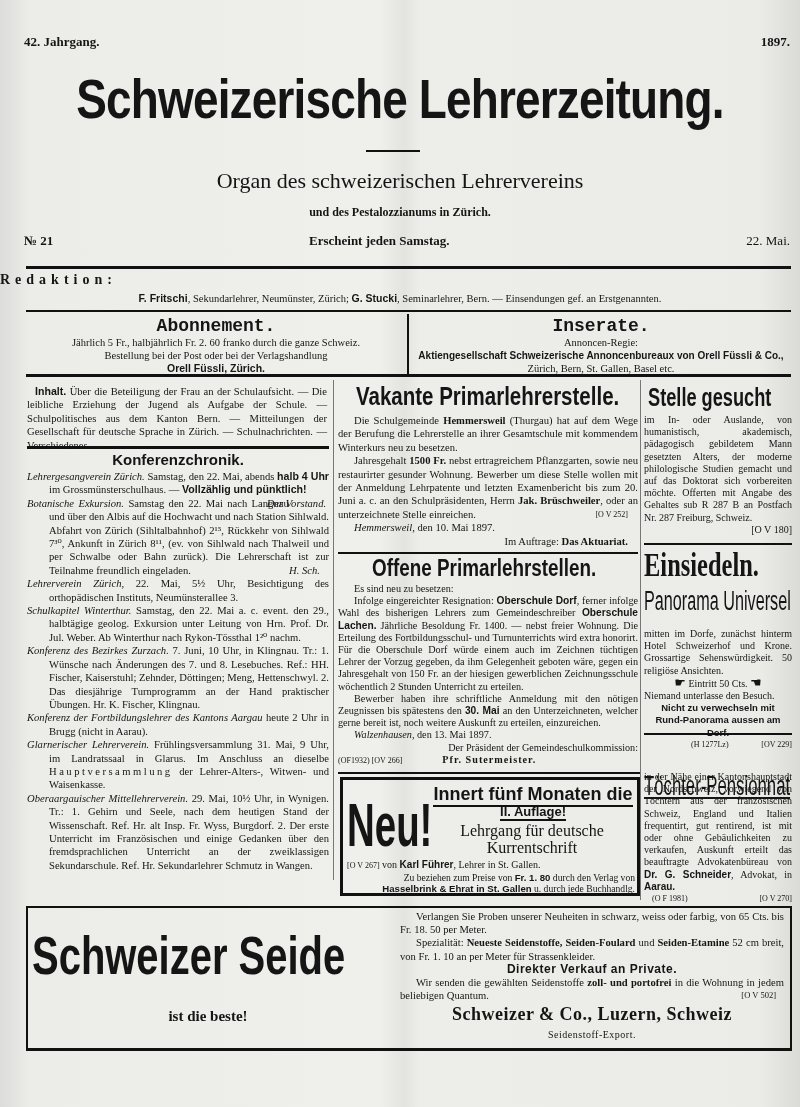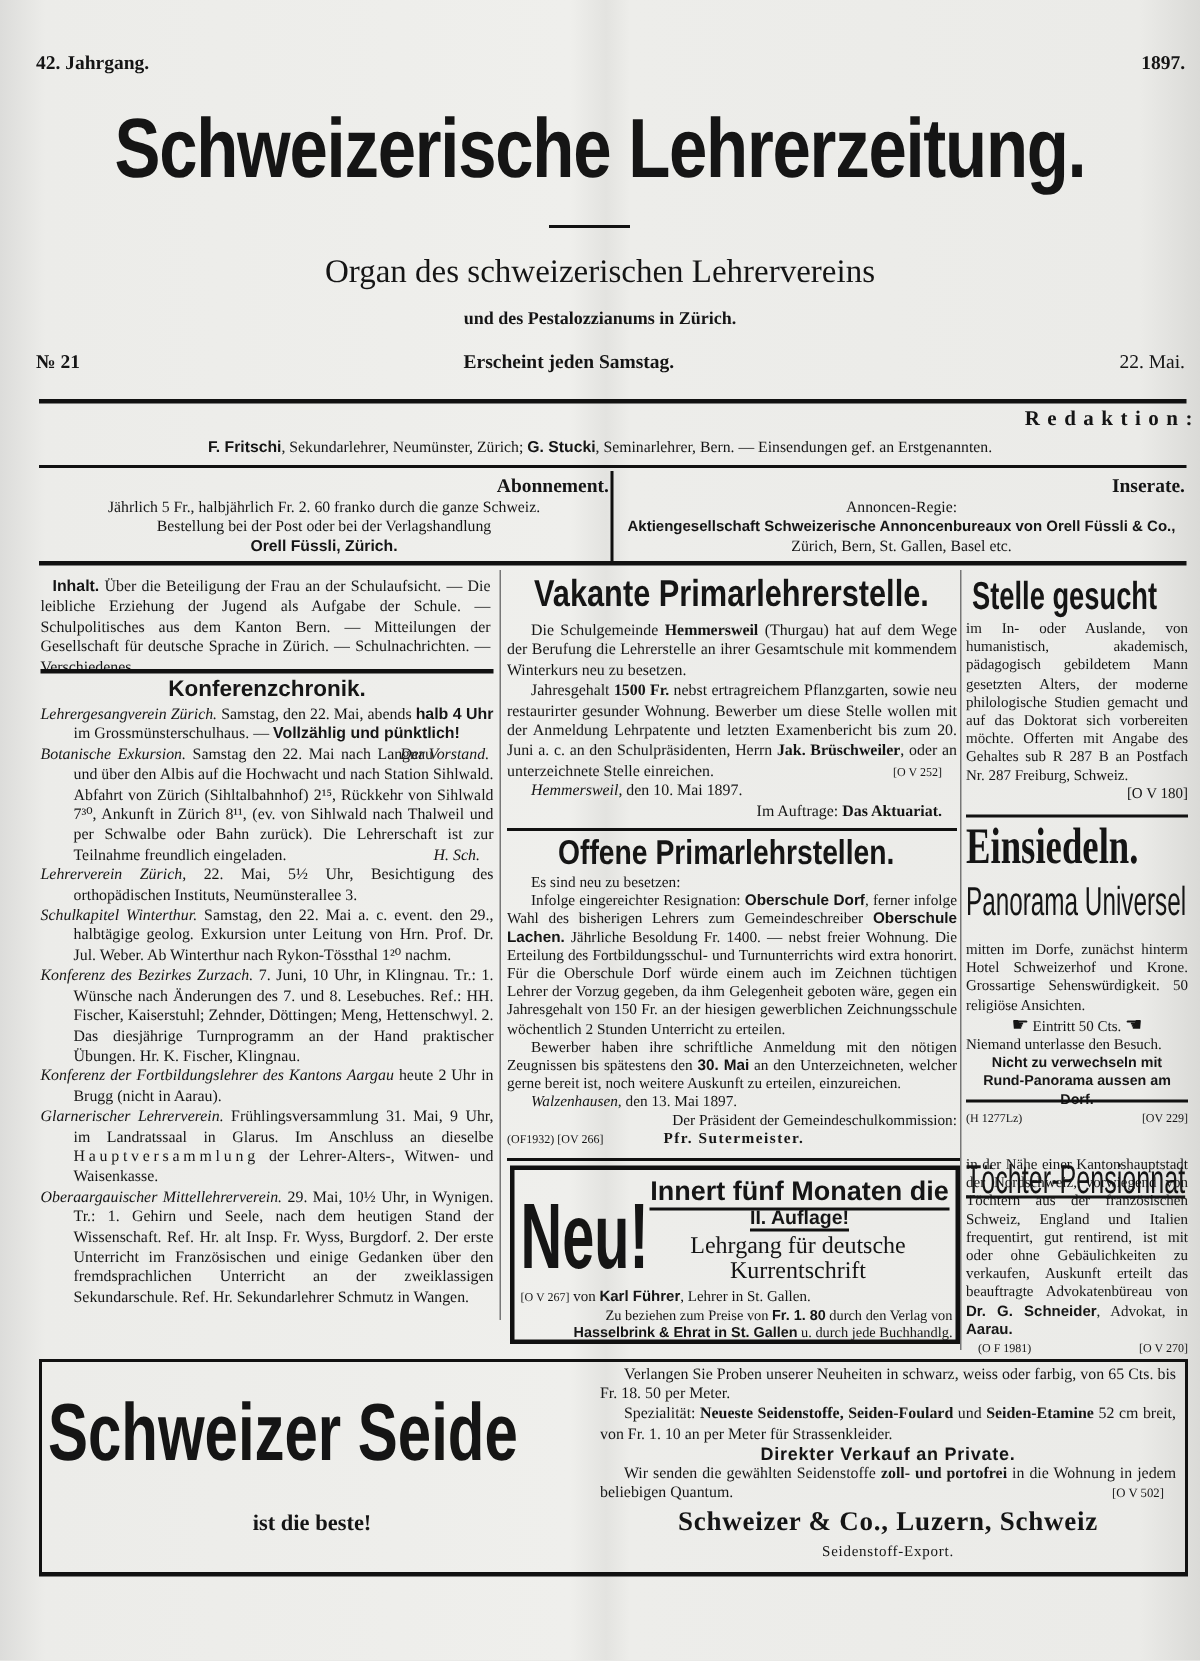--- a/index.html
+++ b/index.html
@@ -30,24 +30,24 @@
     font-weight: bold; font-size: 56px; letter-spacing: -1px;
     transform: scaleX(0.82); transform-origin: center top;
     white-space: nowrap;
   }
   .organ { left: 0; top: 168px; width: 800px; text-align: center; font-size: 22px; }
   .organ-sub { left: 0; top: 205px; width: 800px; text-align: center; font-size: 12px; font-weight: bold; }
   .issue-row { left: 24px; top: 233px; width: 766px; font-size: 13px; font-weight: bold; }
   .issue-row span { position: absolute; top: 0; }
 
   
-  .red-title { left: 0; top: 272px; width: 800px; text-align: right; font-size: 14px; font-weight: bold; letter-spacing: 5px; }
+  .red-title { left: 0; top: 272px; width: 800px; text-align: left; font-size: 14px; font-weight: bold; letter-spacing: 5px; }
   .red-line { left: 0; top: 292px; width: 800px; text-align: center; font-size: 10.5px; }
 
-  .box-title { text-align: right; font-size: 13px; font-weight: bold; }
+  .box-title { text-align: center; font-size: 18px; font-weight: bold; font-family: Liberation Mono, monospace; }
   .box-line { text-align: center; font-size: 10.5px; line-height: 13px; }
 
   .col-text { font-size: 10.6px; line-height: 13.4px; text-align: justify; }
   .col-text p { margin: 0; }
   .hang { padding-left: 22px; text-indent: -22px; }
   .ind { text-indent: 16px; }
   .head-cond {
     font-family: "Liberation Sans", "DejaVu Sans", sans-serif; font-weight: bold;
     white-space: nowrap; transform-origin: left top;
   }
@@ -166,21 +166,21 @@
   </div>
   <div class="abs" style="left:644px;top:586px;width:150px;height:32px;">
     <div class="head-cond" style="font-weight:normal;font-size:27px;transform:scaleX(0.6);">Panorama Universel</div>
   </div>
   <div class="abs serif col-text" style="left:644px;top:628px;width:148px;font-size:10px;line-height:12.2px;">
     <p>mitten im Dorfe, zunächst hinterm Hotel Schweizerhof und Krone. Grossartige Sehenswürdigkeit. 50 religiöse Ansichten.</p>
     <p class="center"><span style="font-size:13px;">☛</span> <span>Eintritt 50 Cts.</span> <span style="font-size:13px;">☚</span></p>
     <p>Niemand unterlasse den Besuch.</p>
     <p class="sans b center" style="font-size:9.5px;">Nicht zu verwechseln mit</p>
     <p class="sans b center" style="font-size:9.5px;">Rund-Panorama aussen am Dorf.</p>
-    <p class="ref" style="font-size:8px;"><span>(H 1277Lz)</span><span style="float:right;font-family:Liberation Serif, serif;">[OV 229]</span></p>
+    <p class="ref" style="font-size:8px;margin-left:47px;"><span>(H 1277Lz)</span><span style="float:right;font-family:Liberation Serif, serif;">[OV 229]</span></p>
   </div>
   <div class="rule" style="left:644px;top:733px;width:148px;height:2px;"></div>
 
   <div class="abs" style="left:644px;top:771px;width:150px;height:32px;text-decoration:underline;">
     <div class="head-cond" style="font-weight:normal;font-size:27px;transform:scaleX(0.62);">Töchter-Pensionnat</div>
   </div>
   <div class="abs serif col-text" style="left:644px;top:771px;width:148px;font-size:10px;line-height:12.2px;">
     <p><span>in der Nähe einer Kantonshauptstadt der Nordschweiz, vorwiegend von Töchtern aus der französischen Schweiz, England und Italien frequentirt, gut rentirend, ist mit oder ohne Gebäulichkeiten zu verkaufen, Auskunft erteilt das beauftragte Advokatenbüreau von </span><span class="sans b">Dr. G. Schneider</span><span>, Advokat, in </span><span class="sans b">Aarau.</span></p>
     <p class="ref" style="font-size:8px;"><span style="margin-left:8px;">(O F 1981)</span><span style="float:right;">[O V 270]</span></p>
   </div>

